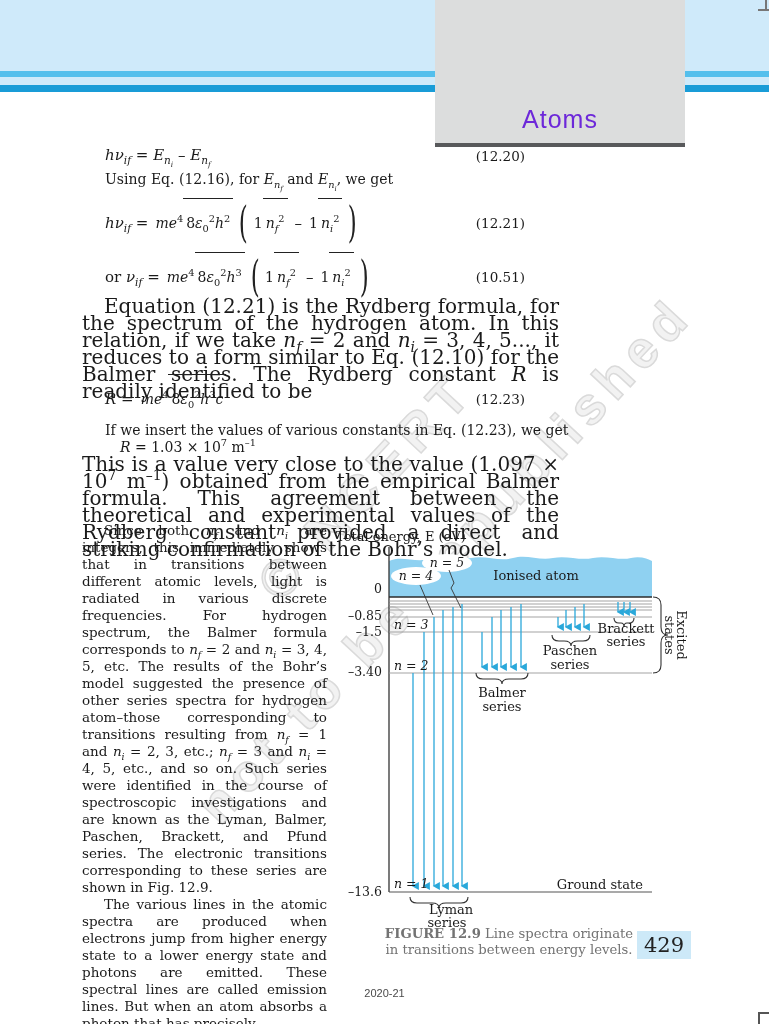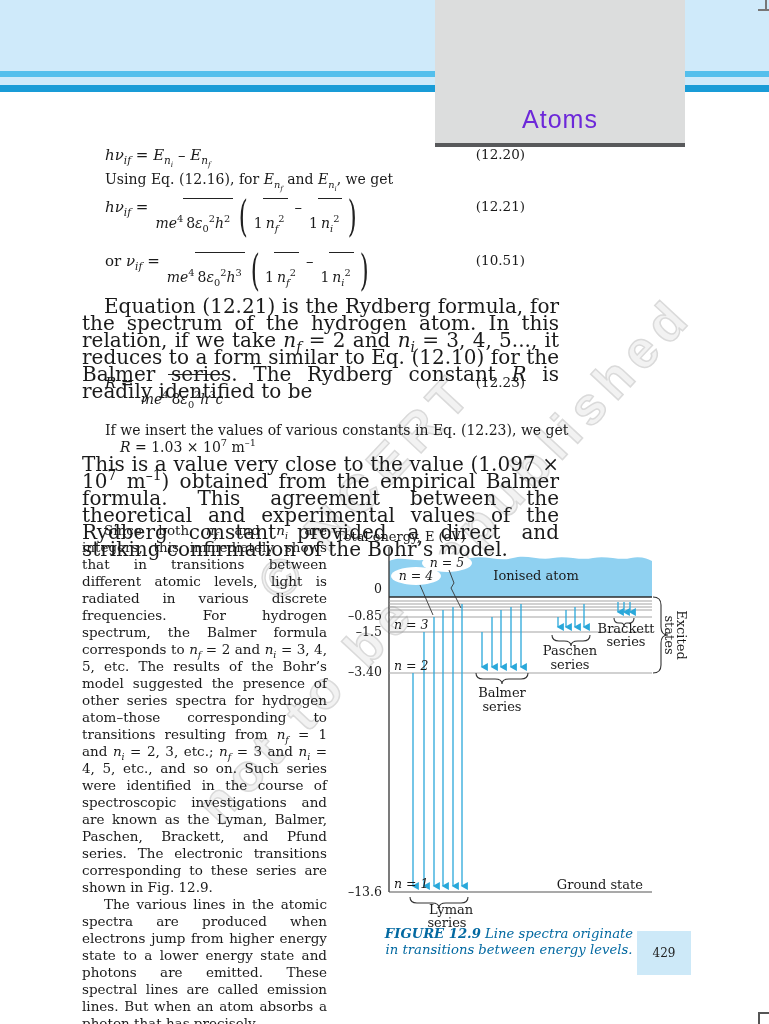--- a/index.html
+++ b/index.html
@@ -12,21 +12,21 @@
   .chapter-box{position:absolute;left:435px;top:0;width:250px;height:143px;background:#dcdddd;
         border-bottom:4px solid #58595b;display:flex;align-items:flex-end;justify-content:center;z-index:2;}
   .chapter-title{font-family:"Liberation Sans",sans-serif;font-size:25px;color:#6d28d9;
         padding-bottom:9px;letter-spacing:1px;}
   
   .watermark{position:absolute;left:55px;top:415px;width:700px;z-index:0;transform:rotate(-47deg);
         text-align:center;font-family:"Liberation Sans",sans-serif;font-weight:bold;font-size:52px;
         letter-spacing:8px;line-height:108px;color:rgba(0,0,0,0.05);
         -webkit-text-stroke:1.5px #dadada;white-space:nowrap;}
   
-  .eq{position:absolute;left:105px;width:428px;display:flex;align-items:flex-start;gap:7px;
+  .eq{position:absolute;left:105px;width:428px;display:flex;align-items:center;gap:7px;
         font-size:15px;z-index:1;}
   .eq .eq-num{position:absolute;right:8px;font-size:13.5px;}
   .frac{display:inline-flex;flex-direction:row;align-items:center;line-height:1.25;
         font-size:14px;text-align:center;}
   .frac .fden{border-top:1px solid #222;padding:16px 3px;}
   .paren{font-size:42px;font-weight:200;line-height:0.9;transform:scaleX(0.55);margin:0 -5px;color:#222;}
   .tline{position:absolute;left:105px;font-size:14px;z-index:1;text-align:right;}
   .para{position:absolute;left:82px;width:477px;font-size:20px;line-height:17px;
         text-align:justify;z-index:1;}
   .para.indent{text-indent:22px;}
@@ -45,23 +45,23 @@
   .fig .figtitle{font-size:13px;}
   .fig line.lvl{stroke:#999;stroke-width:0.9;}
   .fig line.lvl0{stroke:#2b2b2b;stroke-width:1.6;}
   .fig line.lvl1{stroke:#555;stroke-width:1.2;}
   .fig line.axis{stroke:#333;stroke-width:1.3;}
   .fig line.tr{stroke:#2aa8da;stroke-width:1.3;}
   .fig line.callout{stroke:#333;stroke-width:0.9;}
   .fig polyline.callout{stroke:#333;stroke-width:0.9;fill:none;}
   .fig path.brace{fill:none;stroke:#333;stroke-width:1.1;}
   .caption{position:absolute;left:378px;top:926px;width:262px;text-align:center;
-        font-size:13.2px;line-height:16px;color:#0369a1;z-index:1;font-style:italic;}
-  .badge{position:absolute;left:637px;top:931px;width:54px;height:44px;background:#cde9f8;
-        display:flex;align-items:center;justify-content:center;font-size:12px;color:#222;z-index:1;}
+        font-size:13.2px;line-height:16px;color:#737373;z-index:1;}
+  .badge{position:absolute;left:637px;top:931px;width:54px;height:28px;background:#cde9f8;
+        display:flex;align-items:center;justify-content:center;font-size:21px;color:#222;z-index:1;}
   .footer{position:absolute;left:0;top:987px;width:769px;text-align:center;
         font-family:"Liberation Sans",sans-serif;font-size:11px;color:#4a4a4a;z-index:1;}
   .cmark{position:absolute;z-index:3;}
   .cmark.tr1{right:2px;top:0;width:0;height:9px;border-left:2px solid #777;}
   .cmark.tr2{right:0;top:9px;width:11px;height:0;border-top:2px solid #777;}
   .cmark.br1{left:758px;top:1012px;width:0;height:12px;border-left:2px solid #555;}
   .cmark.br2{left:758px;top:1012px;width:11px;height:0;border-top:2px solid #555;}
 </style>
 </head>
 <body>
@@ -233,14 +233,15 @@
     <text class="slab" transform="rotate(90 357 105)" x="357" y="105">Excited</text>
     <text class="slab" transform="rotate(90 345 105)" x="345" y="105">states</text>
   </svg>
 
   <div class="caption"><b>FIGURE 12.9</b><span> Line spectra originate in transitions between energy levels.</span></div>
 
   <div class="badge">
     <span>429</span>
   </div>
 
+  <div class="footer">2020-21</div>
 
 </div>
 
 </body></html>

